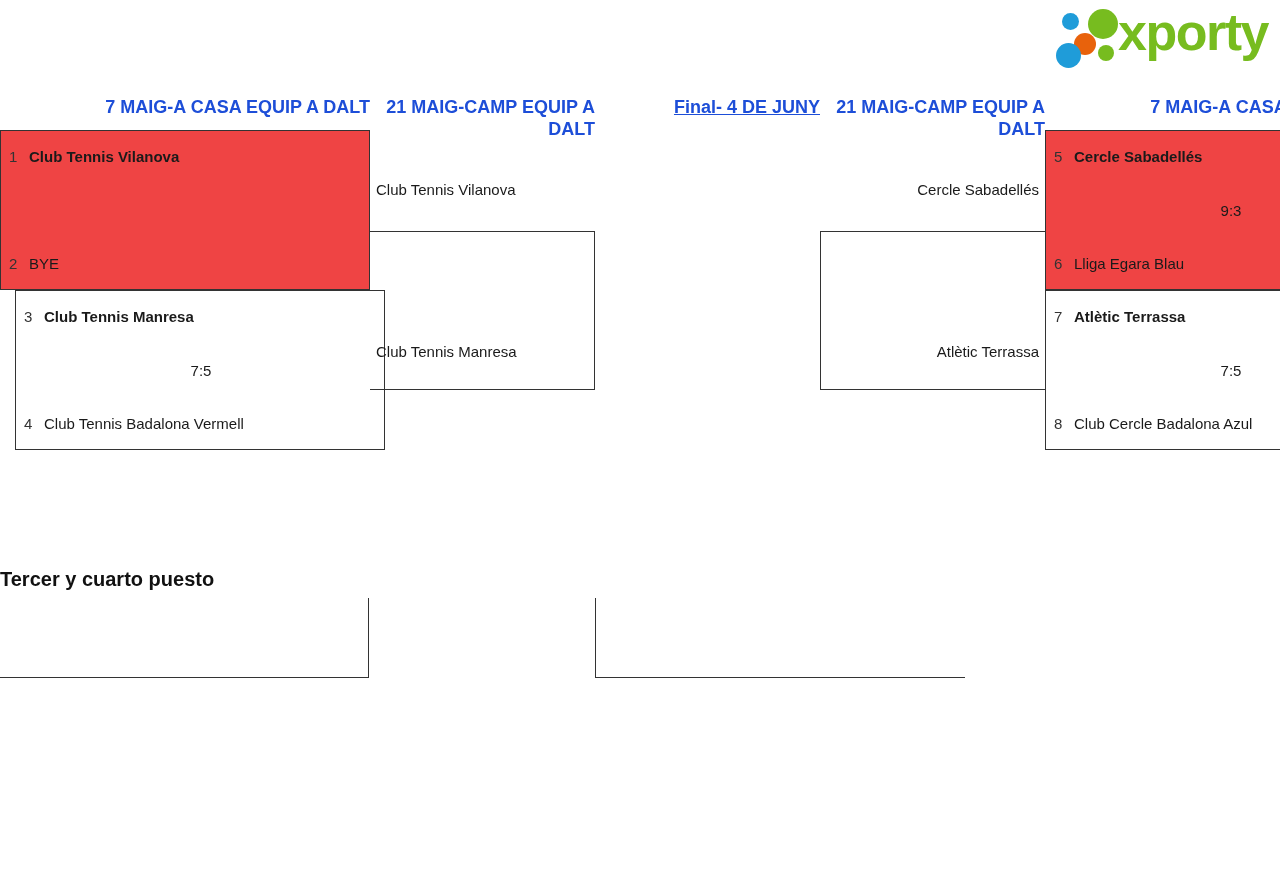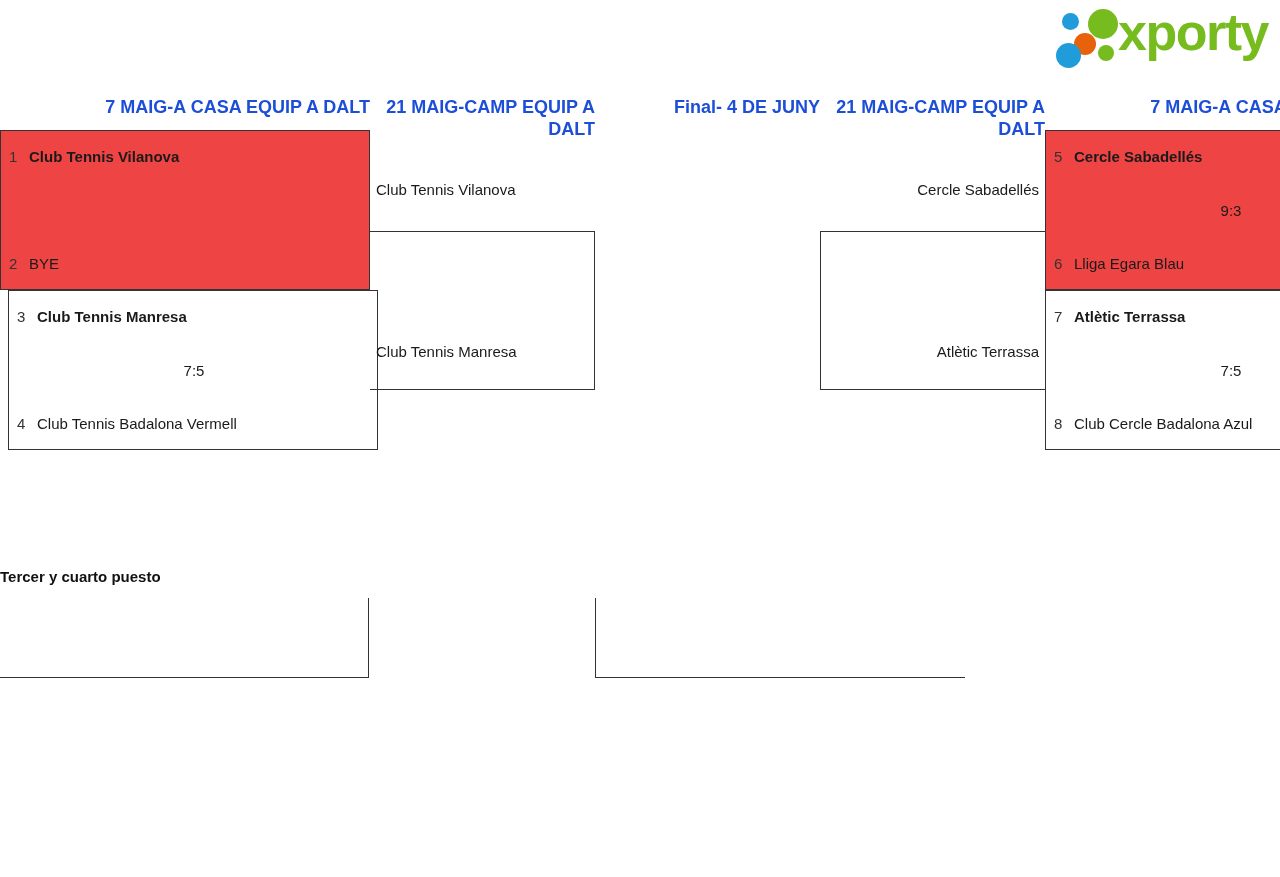--- a/index.html
+++ b/index.html
@@ -73,36 +73,36 @@
   .round-header {
     position: absolute;
     text-align: right;
     font-size: 18px;
     font-weight: 600;
     line-height: 22px;
     color: #1d4ed8;
   }
   .rh-r1l  { left: 0px;    top: 96px;  width: 370px; }
   .rh-sfl  { left: 370px;  top: 96px;  width: 225px; }
-  .rh-f    { left: 595px;  top: 96px;  width: 225px; }
+  .rh-f    { left: 595px;  top: 96px;  width: 225px; text-decoration: underline; }
   .rh-sfr  { left: 820px;  top: 96px;  width: 225px; }
   .rh-r1r  { left: 1045px; top: 96px;  width: 370px; }
 
   
   .match {
     position: absolute;
     box-sizing: border-box;
     border: 1px solid #333333;
     background: #ffffff;
   }
   .match.shaded { background: #ef4444; }
 
   
   .m1 { left: 0px; top: 130px;  width: 370px; height: 160px; }
-  .m2 { left: 8px; top: 290px;  width: 370px; height: 160px; }
+  .m2 { left: 15px; top: 290px;  width: 370px; height: 160px; }
   
   .m3 { left: 1045px; top: 130px; width: 370px; height: 160px; }
   .m4 { left: 1045px; top: 290px; width: 370px; height: 160px; }
 
   .team {
     position: absolute;
     font-size: 15px;
     line-height: 20px;
     color: #1a1a1a;
     white-space: nowrap;
@@ -157,21 +157,21 @@
   }
   .sfl-top    { left: 376px; top: 180px; text-align: left; }
   .sfl-bottom { left: 376px; top: 342px; text-align: left; }
   .sfr-top    { left: 820px; top: 180px; width: 219px; text-align: right; }
   .sfr-bottom { left: 820px; top: 342px; width: 219px; text-align: right; }
 
   
   .third-label {
     position: absolute;
     left: 0px; top: 568px;
-    font-size: 15px;
+    font-size: 20px;
     font-weight: 700;
     color: #111111;
     white-space: nowrap;
   }
   .third-box-left {
     position: absolute;
     left: 0px; top: 598px; width: 369px; height: 80px;
     box-sizing: border-box;
     border-right: 1px solid #333333;
     border-bottom: 1px solid #333333;

